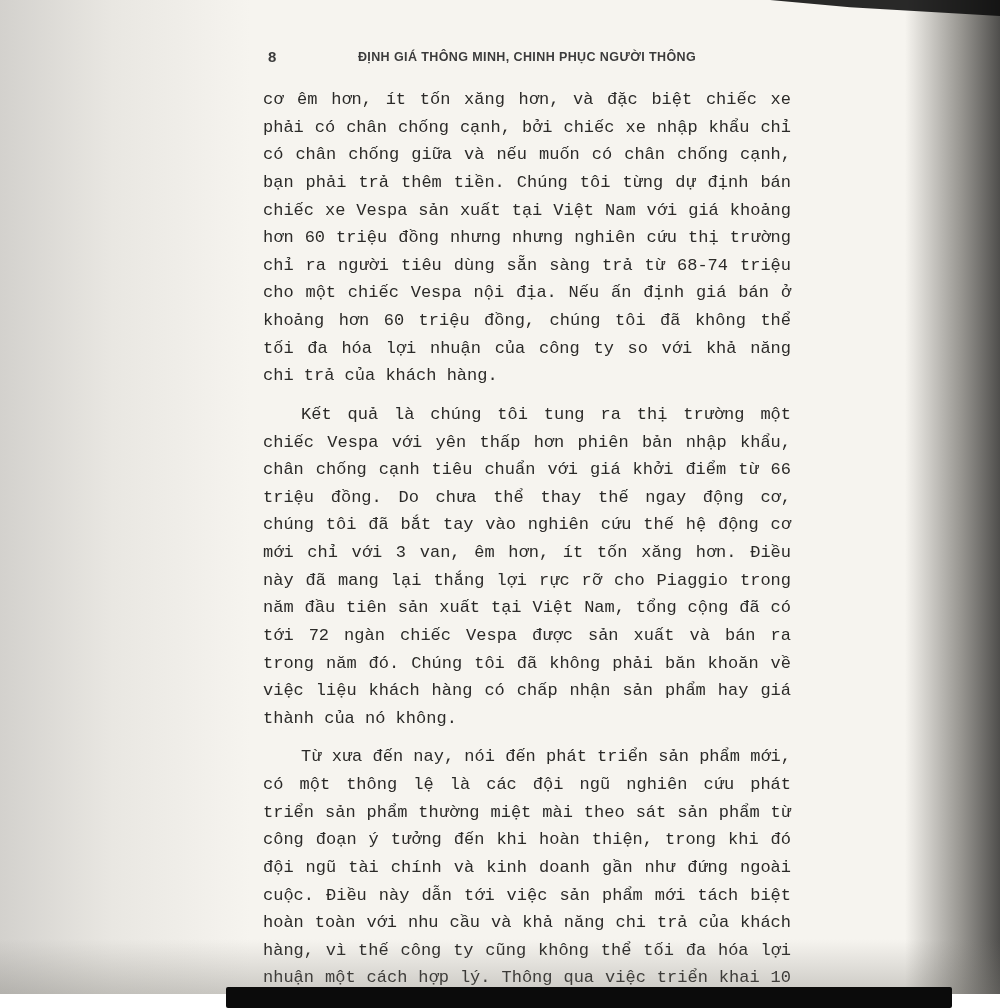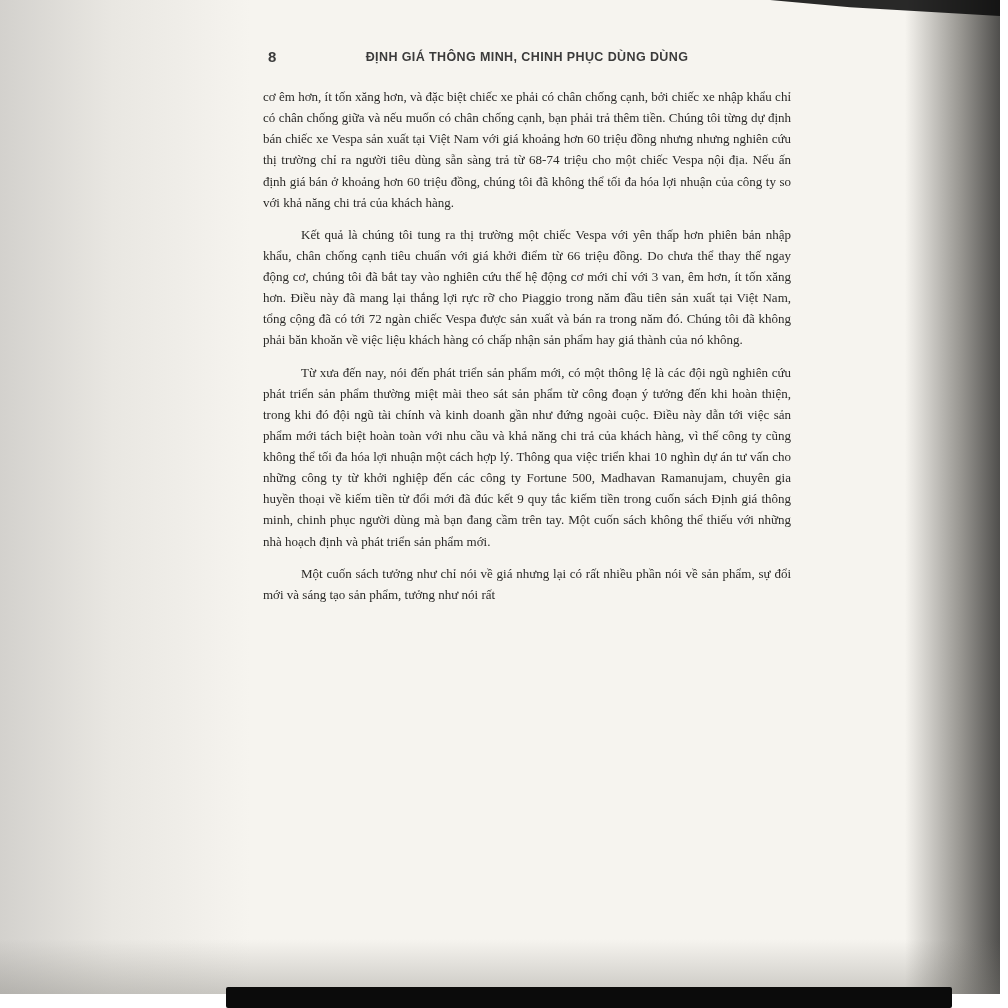--- a/index.html
+++ b/index.html
@@ -97,39 +97,40 @@
   
   .textblock {
     position: absolute;
     top: 86px;
     left: 263px;
     width: 528px;
     color: #2b2a28;
   }
   .textblock p {
     margin: 0 0 11px 0;
-    font-size: 13px;
+    font-size: 17px;
     line-height: 1.625;
     text-align: justify;
     text-indent: 38px;
+    font-family: Liberation Mono, monospace;
   }
   .textblock p.continuation {
     text-indent: 0;
   }
 </style>
 </head>
 <body>
 
 <div class="photo">
 
   <div class="page">
 
     <div class="running-head">
       <span class="pagenum">8</span>
-      <span class="running-title">ĐỊNH GIÁ THÔNG MINH, CHINH PHỤC DÙNG DÙNG</span>
+      <span class="running-title">ĐỊNH GIÁ THÔNG MINH, CHINH PHỤC NGƯỜI THÔNG</span>
     </div>
 
     <div class="textblock">
       <p class="continuation">cơ êm hơn, ít tốn xăng hơn, và đặc biệt chiếc xe phải có chân chống cạnh, bởi chiếc xe nhập khẩu chỉ có chân chống giữa và nếu muốn có chân chống cạnh, bạn phải trả thêm tiền. Chúng tôi từng dự định bán chiếc xe Vespa sản xuất tại Việt Nam với giá khoảng hơn 60 triệu đồng nhưng nhưng nghiên cứu thị trường chỉ ra người tiêu dùng sẵn sàng trả từ 68-74 triệu cho một chiếc Vespa nội địa. Nếu ấn định giá bán ở khoảng hơn 60 triệu đồng, chúng tôi đã không thể tối đa hóa lợi nhuận của công ty so với khả năng chi trả của khách hàng.</p>
       <p>Kết quả là chúng tôi tung ra thị trường một chiếc Vespa với yên thấp hơn phiên bản nhập khẩu, chân chống cạnh tiêu chuẩn với giá khởi điểm từ 66 triệu đồng. Do chưa thể thay thế ngay động cơ, chúng tôi đã bắt tay vào nghiên cứu thế hệ động cơ mới chỉ với 3 van, êm hơn, ít tốn xăng hơn. Điều này đã mang lại thắng lợi rực rỡ cho Piaggio trong năm đầu tiên sản xuất tại Việt Nam, tổng cộng đã có tới 72 ngàn chiếc Vespa được sản xuất và bán ra trong năm đó. Chúng tôi đã không phải băn khoăn về việc liệu khách hàng có chấp nhận sản phẩm hay giá thành của nó không.</p>
       <p>Từ xưa đến nay, nói đến phát triển sản phẩm mới, có một thông lệ là các đội ngũ nghiên cứu phát triển sản phẩm thường miệt mài theo sát sản phẩm từ công đoạn ý tưởng đến khi hoàn thiện, trong khi đó đội ngũ tài chính và kinh doanh gần như đứng ngoài cuộc. Điều này dẫn tới việc sản phẩm mới tách biệt hoàn toàn với nhu cầu và khả năng chi trả của khách hàng, vì thế công ty cũng không thể tối đa hóa lợi nhuận một cách hợp lý. Thông qua việc triển khai 10 nghìn dự án tư vấn cho những công ty từ khởi nghiệp đến các công ty Fortune 500, Madhavan Ramanujam, chuyên gia huyền thoại về kiếm tiền từ đổi mới đã đúc kết 9 quy tắc kiếm tiền trong cuốn sách Định giá thông minh, chinh phục người dùng mà bạn đang cầm trên tay. Một cuốn sách không thể thiếu với những nhà hoạch định và phát triển sản phẩm mới.</p>
       <p>Một cuốn sách tưởng như chỉ nói về giá nhưng lại có rất nhiều phần nói về sản phẩm, sự đổi mới và sáng tạo sản phẩm, tưởng như nói rất</p>
     </div>
 
     <div class="shade-left"></div>

